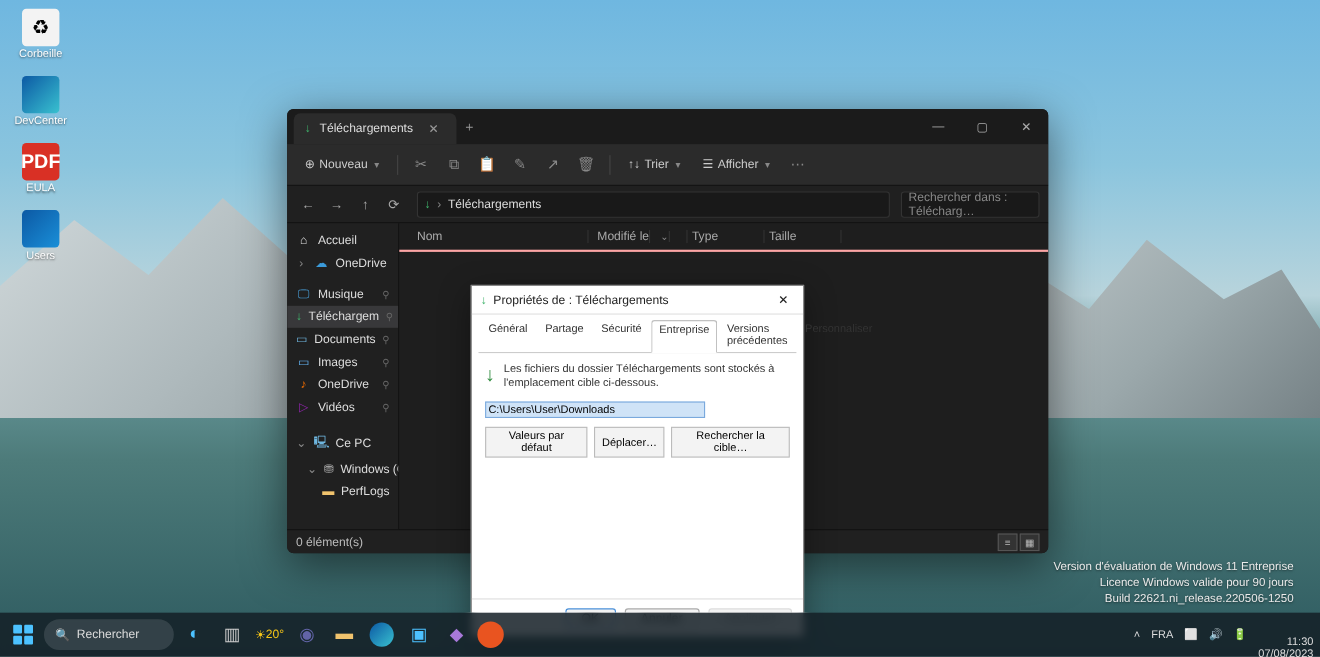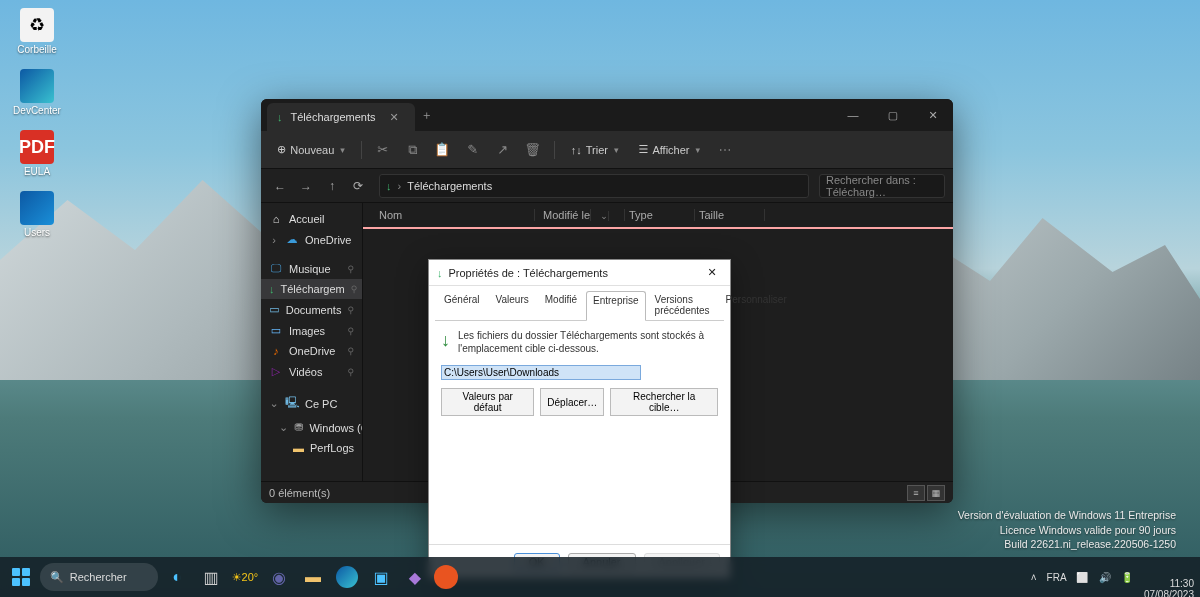--- a/index.html
+++ b/index.html
@@ -285,22 +285,22 @@
 </div>
 
 <div class="props">
   <div class="props-title">
     <span class="dl-icon">↓</span>
     <span>Propriétés de : Téléchargements</span>
     <span class="cls">✕</span>
   </div>
   <div class="props-tabs">
     <div class="ptab">Général</div>
-    <div class="ptab">Valeurs</div>
-    <div class="ptab">Modifié</div>
+    <div class="ptab">Partage</div>
+    <div class="ptab">Sécurité</div>
     <div class="ptab active">Entreprise</div>
     <div class="ptab">Versions précédentes</div>
     <div class="ptab">Personnaliser</div>
   </div>
   <div class="props-body">
     <div class="props-row1">
       <span class="bigicon">↓</span>
       <div class="props-desc">Les fichiers du dossier Téléchargements sont stockés à l'emplacement cible ci-dessous.</div>
     </div>
     <div class="props-path">

